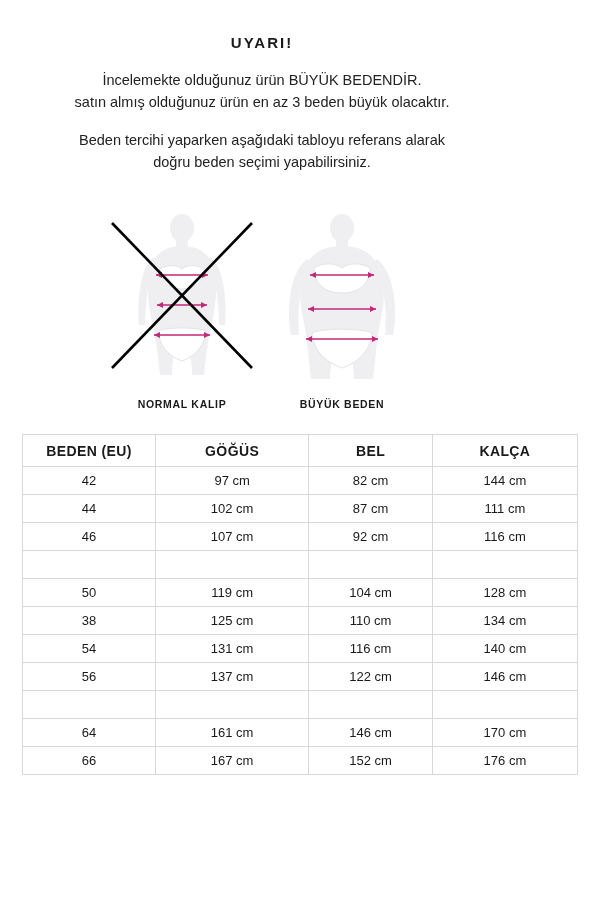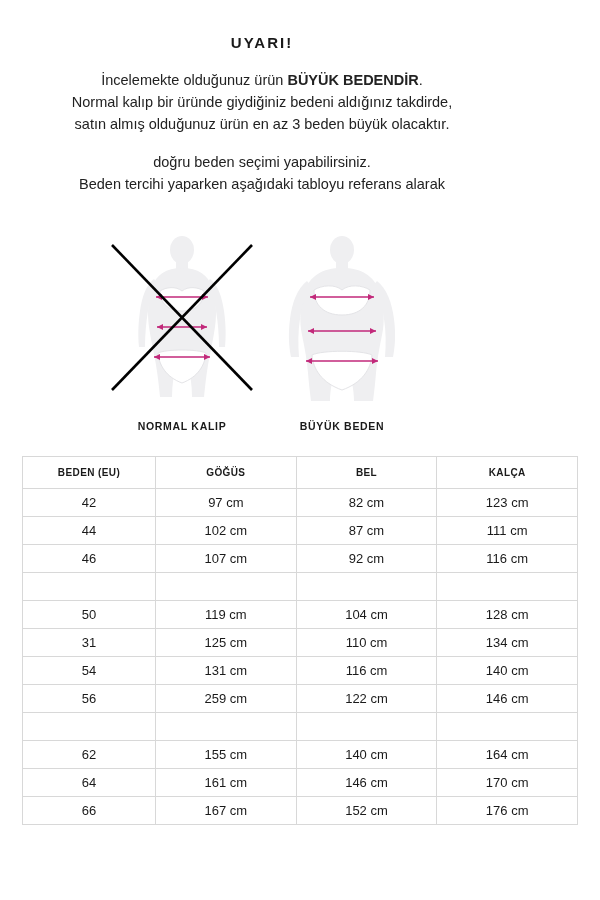--- a/index.html
+++ b/index.html
@@ -29,21 +29,21 @@
     margin: 6px 0 18px 0;
   }
   .intro {
     text-align: center;
     font-size: 14.5px;
     line-height: 1.52;
     color: #222;
     padding: 0 14px;
   }
   .intro .strong {
-    font-weight: bold;
+    font-weight: normal;
   }
   .intro-gap {
     height: 16px;
   }
   .figures {
     margin-top: 22px;
     display: flex;
     justify-content: center;
     align-items: flex-end;
     height: 215px;
@@ -70,21 +70,21 @@
   table.size-table th,
   table.size-table td {
     border: 1px solid #d8d8d8;
     text-align: center;
     padding: 5px 2px;
     height: 17px;
     color: #1a1a1a;
   }
   table.size-table th {
     font-weight: bold;
-    font-size: 10px;
+    font-size: 14px;
     letter-spacing: 0.4px;
     padding: 7px 2px;
   }
   table.size-table td.first-col,
   table.size-table th.first-col {
     width: 128px;
   }
   table.size-table td {
     font-weight: normal;
   }
@@ -96,25 +96,24 @@
 <body>
 
 <div class="page">
 
   <div class="title">UYARI!</div>
 
   <div class="intro">
     <div>
       <span>İncelemekte olduğunuz ürün </span><span class="strong">BÜYÜK BEDENDİR</span><span>.</span>
     </div>
-    <div>Normal kalıp bir üründe giydiğiniz bedeni aldığınız takdirde,</div>
     <div>satın almış olduğunuz ürün en az 3 beden büyük olacaktır.</div>
     <div class="intro-gap"></div>
+    <div>Beden tercihi yaparken aşağıdaki tabloyu referans alarak</div>
     <div>doğru beden seçimi yapabilirsiniz.</div>
-    <div>Beden tercihi yaparken aşağıdaki tabloyu referans alarak</div>
   </div>
 
   <div class="figures">
 
     <div class="figure-block">
       <svg width="160" height="175" viewBox="0 0 160 175">
 
         <ellipse cx="80" cy="15" rx="12" ry="14" fill="#efeff1"></ellipse>
 
         <rect x="74" y="27" width="12" height="8" fill="#efeff1"></rect>
@@ -187,21 +186,21 @@
         <th>GÖĞÜS</th>
         <th>BEL</th>
         <th>KALÇA</th>
       </tr>
     </thead>
     <tbody id="table-body">
         <tr>
           <td class="first-col">42</td>
           <td>97 cm</td>
           <td>82 cm</td>
-          <td>123 cm</td>
+          <td>144 cm</td>
         </tr>
         <tr>
           <td class="first-col">44</td>
           <td>102 cm</td>
           <td>87 cm</td>
           <td>111 cm</td>
         </tr>
         <tr>
           <td class="first-col">46</td>
           <td>107 cm</td>
@@ -214,48 +213,42 @@
           <td></td>
           <td></td>
         </tr>
         <tr>
           <td class="first-col">50</td>
           <td>119 cm</td>
           <td>104 cm</td>
           <td>128 cm</td>
         </tr>
         <tr>
-          <td class="first-col">31</td>
+          <td class="first-col">38</td>
           <td>125 cm</td>
           <td>110 cm</td>
           <td>134 cm</td>
         </tr>
         <tr>
           <td class="first-col">54</td>
           <td>131 cm</td>
           <td>116 cm</td>
           <td>140 cm</td>
         </tr>
         <tr>
           <td class="first-col">56</td>
-          <td>259 cm</td>
+          <td>137 cm</td>
           <td>122 cm</td>
           <td>146 cm</td>
         </tr>
         <tr class="spacer">
           <td class="first-col"></td>
           <td></td>
           <td></td>
           <td></td>
-        </tr>
-        <tr>
-          <td class="first-col">62</td>
-          <td>155 cm</td>
-          <td>140 cm</td>
-          <td>164 cm</td>
         </tr>
         <tr>
           <td class="first-col">64</td>
           <td>161 cm</td>
           <td>146 cm</td>
           <td>170 cm</td>
         </tr>
         <tr>
           <td class="first-col">66</td>
           <td>167 cm</td>

